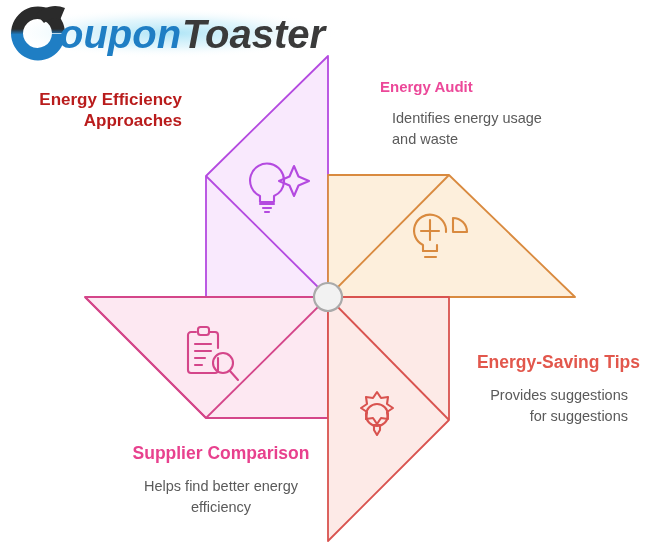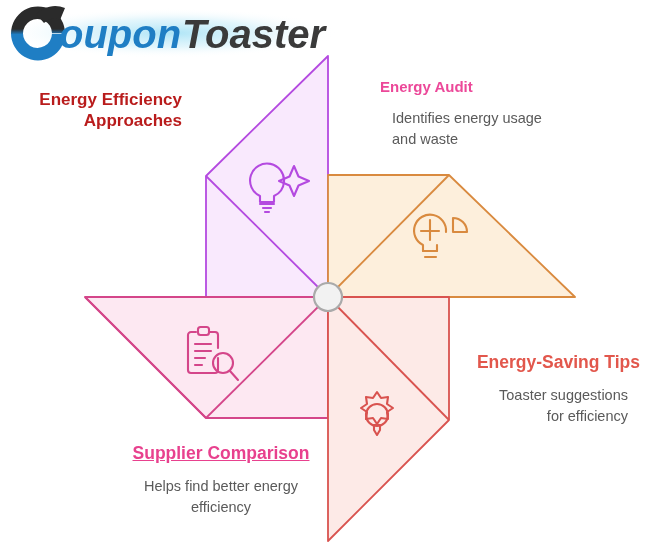--- a/index.html
+++ b/index.html
@@ -94,21 +94,20 @@
   
   #block-supplier {
     left: 128px;
     top: 443px;
     width: 186px;
     text-align: center;
   }
   #block-supplier .head {
     font-size: 17.5px;
     color: #e8418e;
-    text-decoration: underline;
   }
 </style>
 </head>
 <body>
 
 <div id="canvas">
 
   <div id="logo">
     <svg width="330" height="62" viewBox="0 0 330 62" xmlns="http://www.w3.org/2000/svg" aria-label="CouponToaster logo">
       <defs>
@@ -204,21 +203,21 @@
     <div class="head">Energy Efficiency Approaches</div>
   </div>
 
   <div class="tblock" id="block-audit">
     <div class="head">Energy Audit</div>
     <div class="desc">Identifies energy usage and waste</div>
   </div>
 
   <div class="tblock" id="block-tips">
     <div class="head">Energy-Saving Tips</div>
-    <div class="desc">Toaster suggestions for efficiency</div>
+    <div class="desc">Provides suggestions for suggestions</div>
   </div>
 
   <div class="tblock" id="block-supplier">
     <div class="head">Supplier Comparison</div>
     <div class="desc">Helps find better energy efficiency</div>
   </div>
 
 </div>
 
 </body></html>

